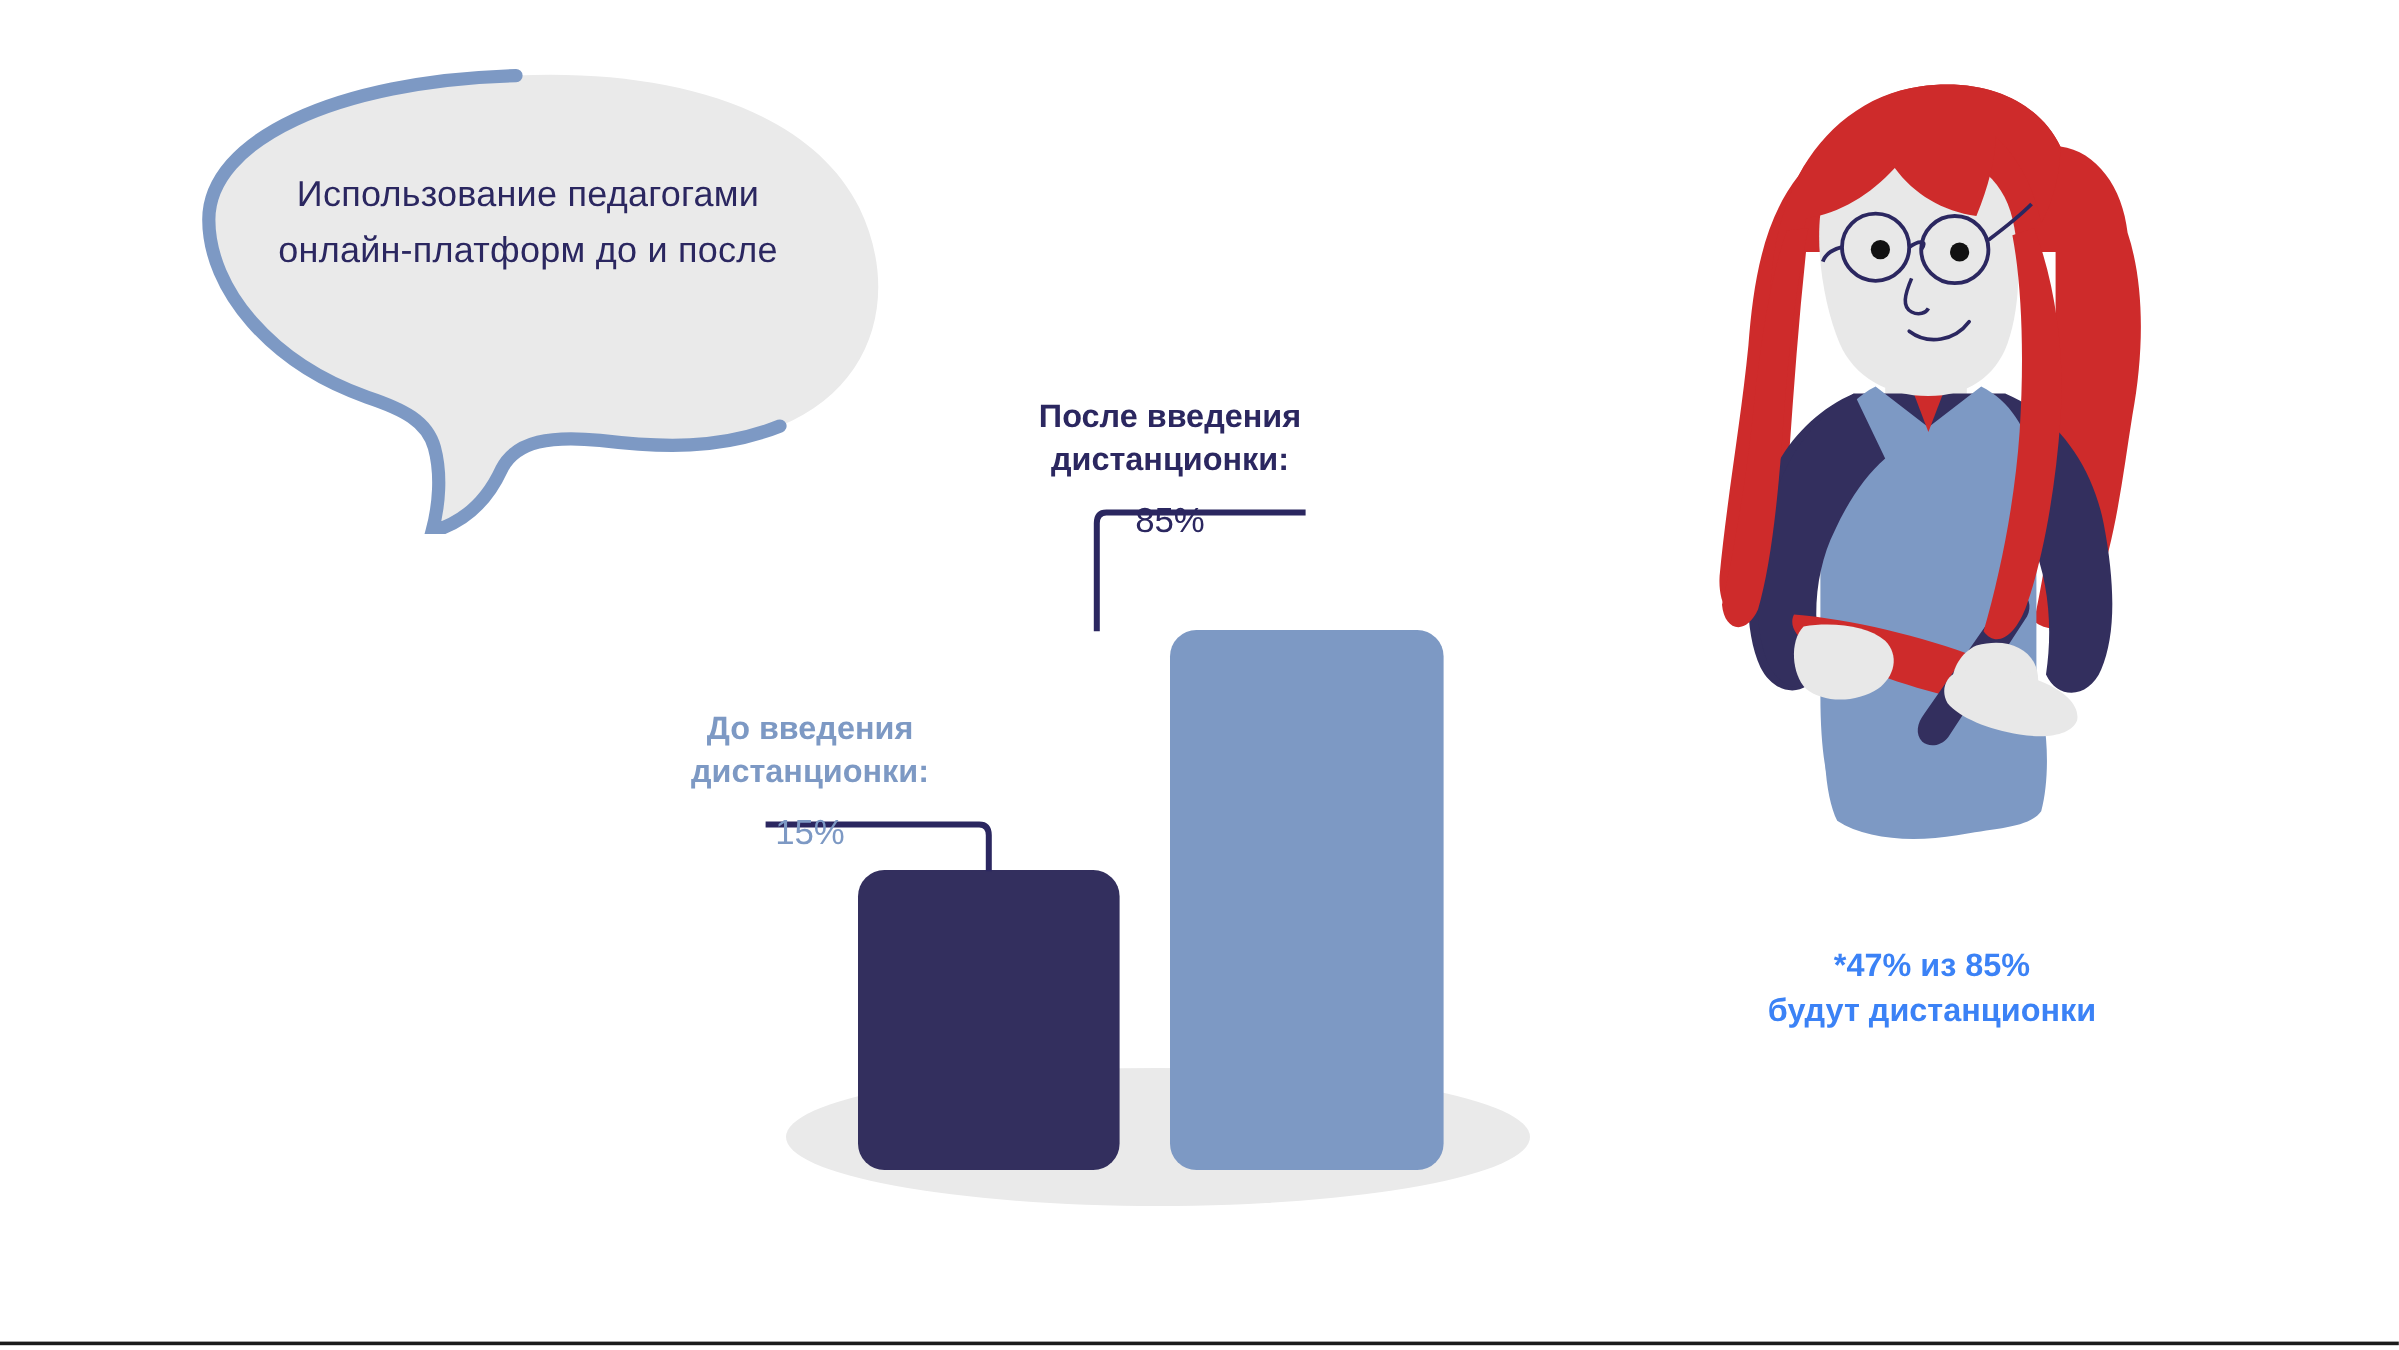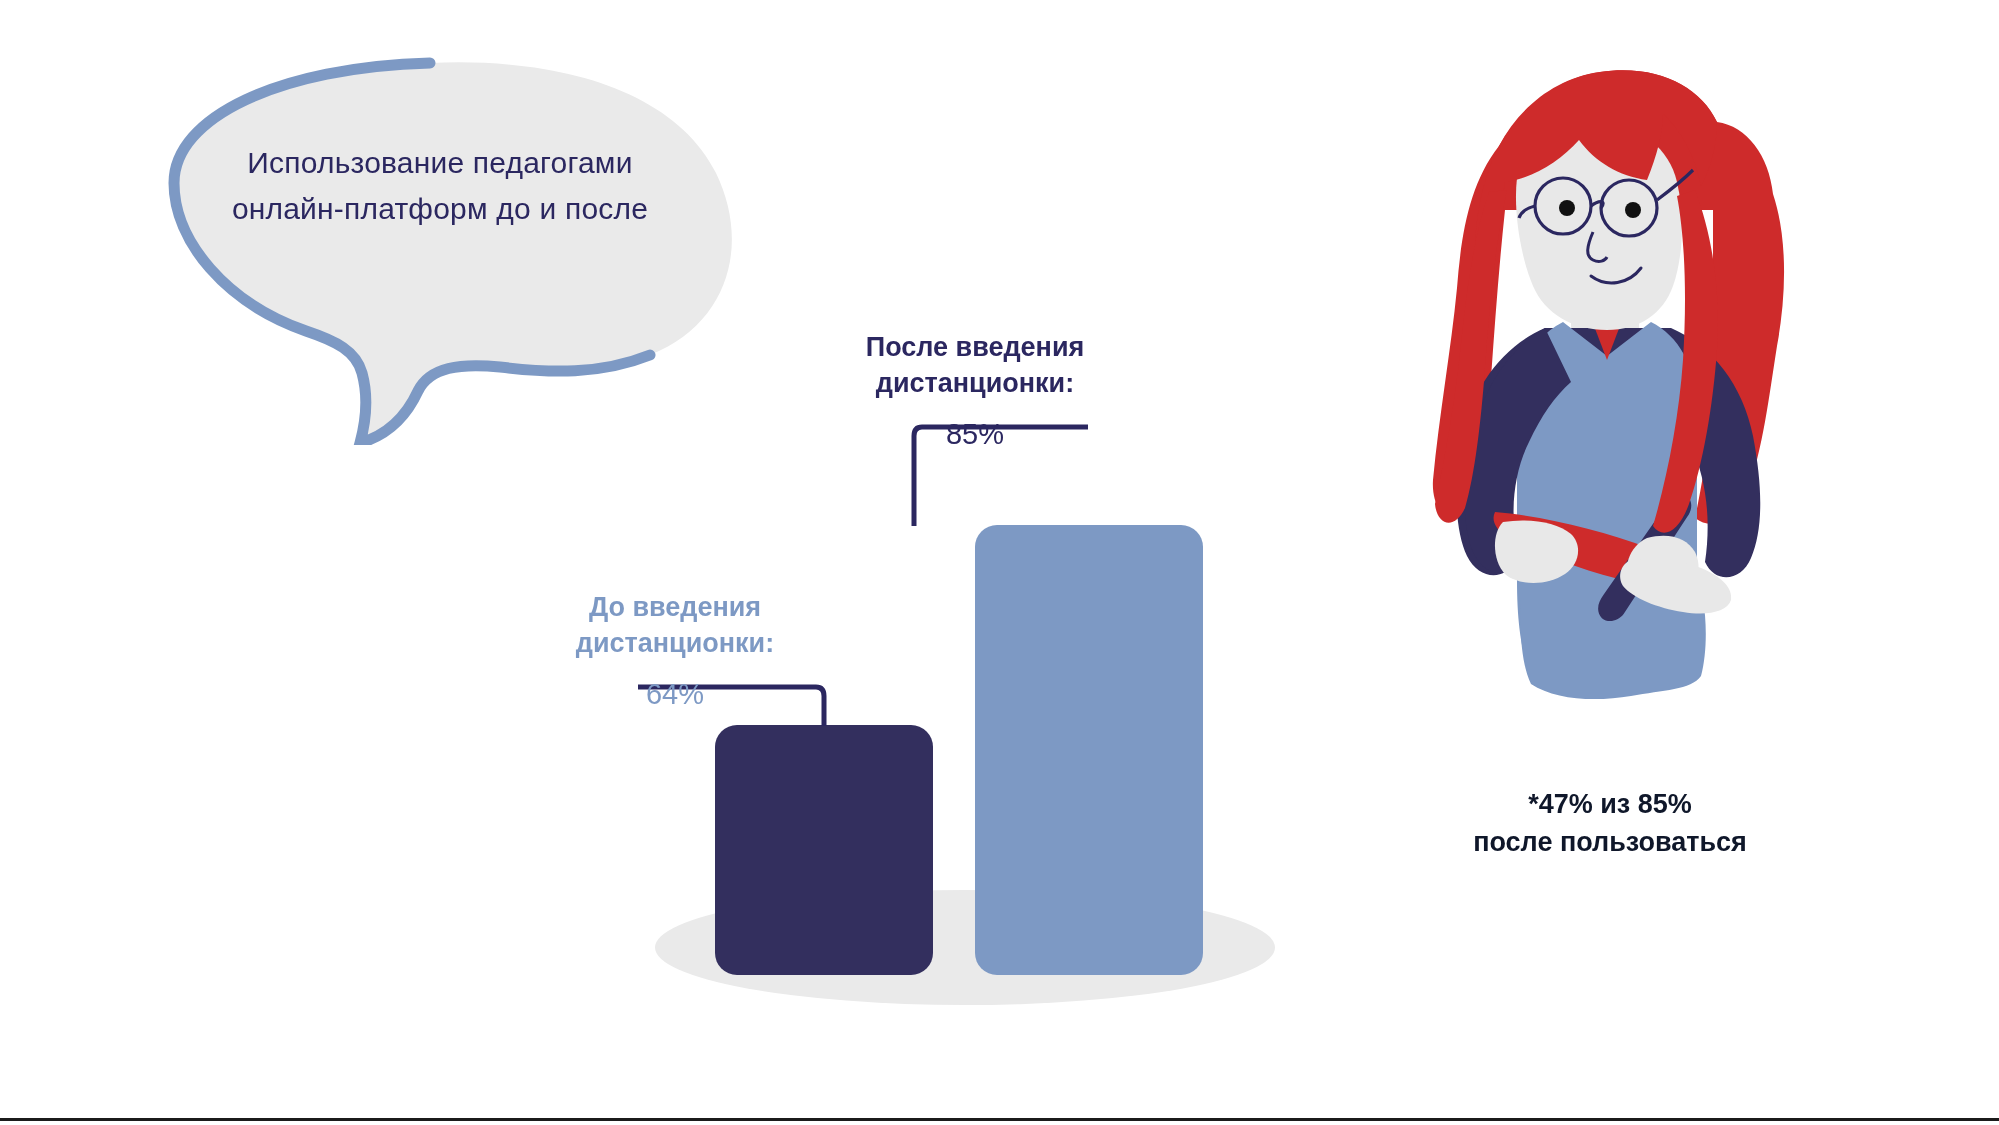--- a/index.html
+++ b/index.html
@@ -39,21 +39,21 @@
   .val{font-size:29px;font-weight:normal;margin-top:14px;}
   .val-before{color:#7D99C4;}
   .val-after{color:#2B2760;}
 
   
   .illus{position:absolute;left:1395px;top:60px;width:420px;height:700px;}
   .illus svg{display:block;width:100%;height:100%;}
 
   
   .footnote{position:absolute;left:1425px;top:785px;width:370px;
-            text-align:center;color:#0f172a;
+            text-align:center;color:#3b82f6;
             font-size:27px;font-weight:bold;line-height:1.42;}
   .footnote div{white-space:nowrap;}
 </style>
 </head>
 <body>
 
 <div class="stage">
 
   <div class="bubble-wrap">
     <svg viewBox="0 0 620 390" xmlns="http://www.w3.org/2000/svg" aria-hidden="true">
@@ -96,21 +96,21 @@
     <svg class="connectors" viewBox="0 0 720 920" xmlns="http://www.w3.org/2000/svg" aria-hidden="true">
 
       <path d="M 18 537 L 196 537 Q 204 537 204 546 L 204 576" fill="none" stroke="#2B2760" stroke-width="5" stroke-linecap="butt"></path>
 
       <path d="M 468 277 L 302 277 Q 294 277 294 286 L 294 376" fill="none" stroke="#2B2760" stroke-width="5" stroke-linecap="butt"></path>
     </svg>
 
     <div class="lbl lbl-before">
       <div>До введения</div>
       <div>дистанционки:</div>
-      <div class="val val-before">64%</div>
+      <div class="val val-before">15%</div>
     </div>
 
     <div class="lbl lbl-after">
       <div>После введения</div>
       <div>дистанционки:</div>
       <div class="val val-after">85%</div>
     </div>
   </div>
 
   <div class="illus">
@@ -266,17 +266,17 @@
 
       <path fill="none" stroke="#2B2760" stroke-width="3" d="
         M 198 172 C 192 186 190 196 198 200 C 204 203 210 201 212 197"></path>
       <path fill="none" stroke="#2B2760" stroke-width="3" stroke-linecap="round" d="
         M 196 216 C 212 228 234 224 246 208"></path>
     </svg>
   </div>
 
   <div class="footnote">
     <div>*47% из 85%</div>
-    <div>после пользоваться</div>
+    <div>будут дистанционки</div>
   </div>
 
   <div class="bottom-rule"></div>
 </div>
 
 </body></html>

